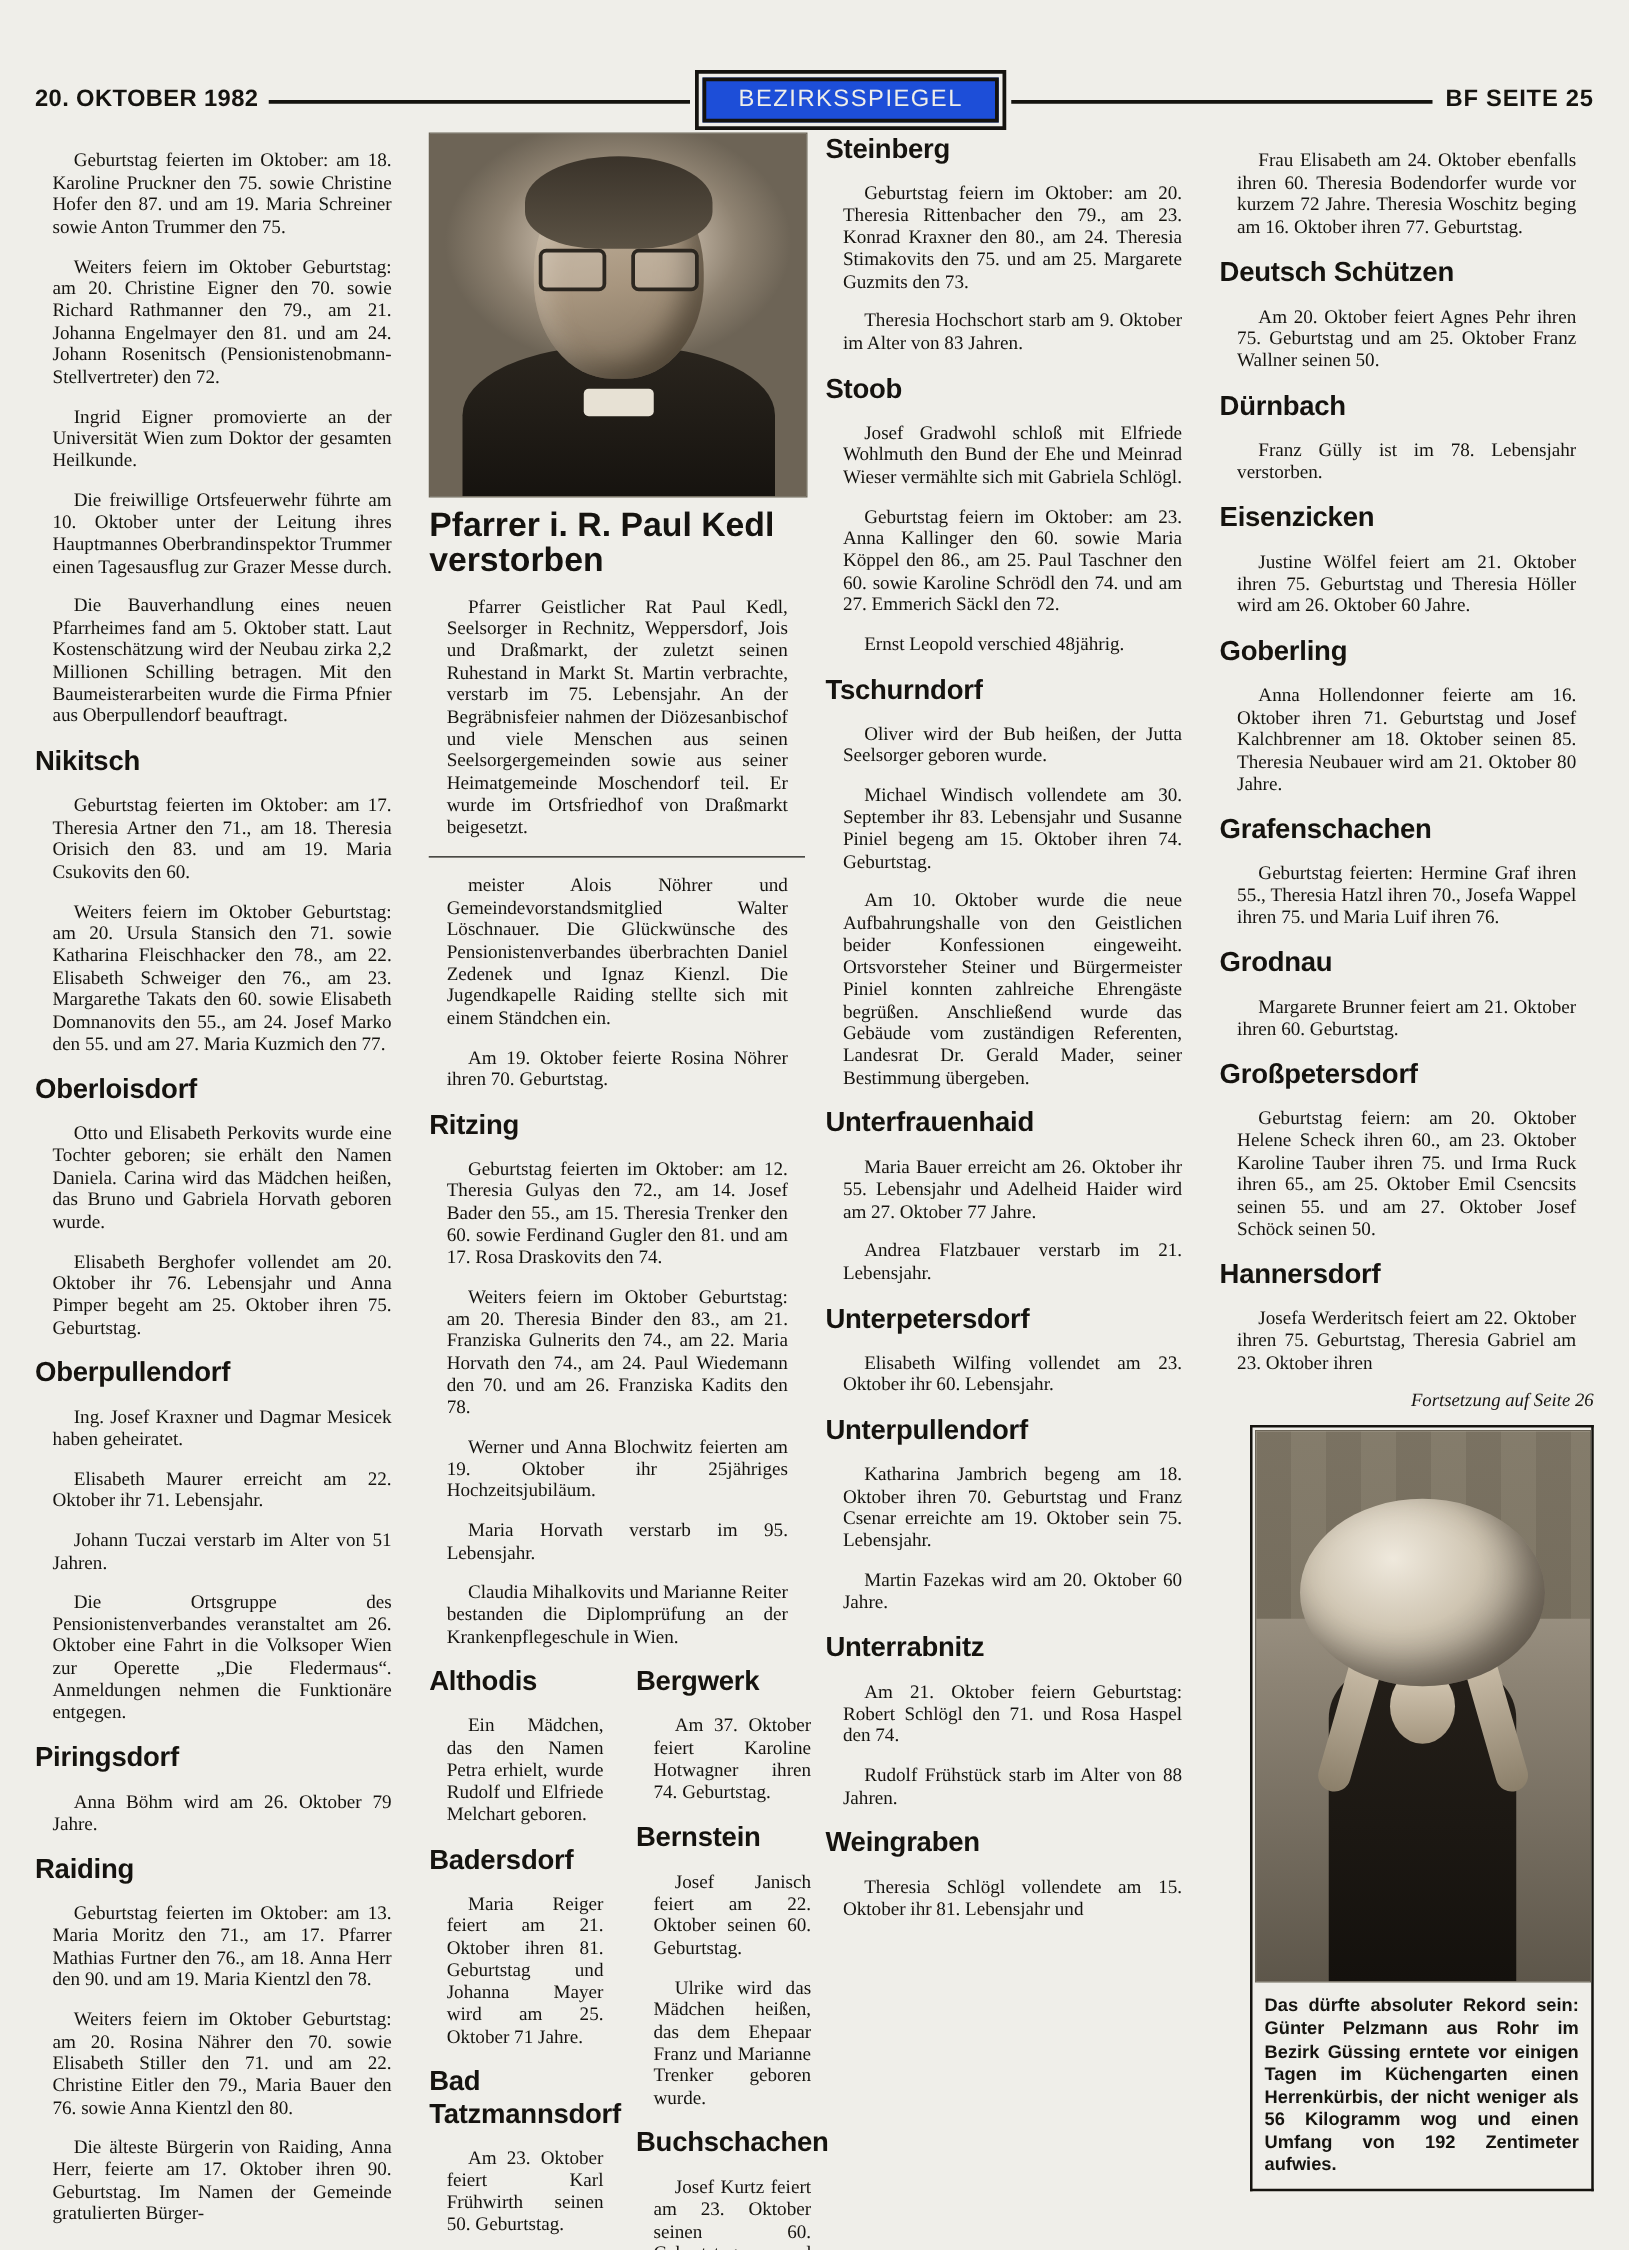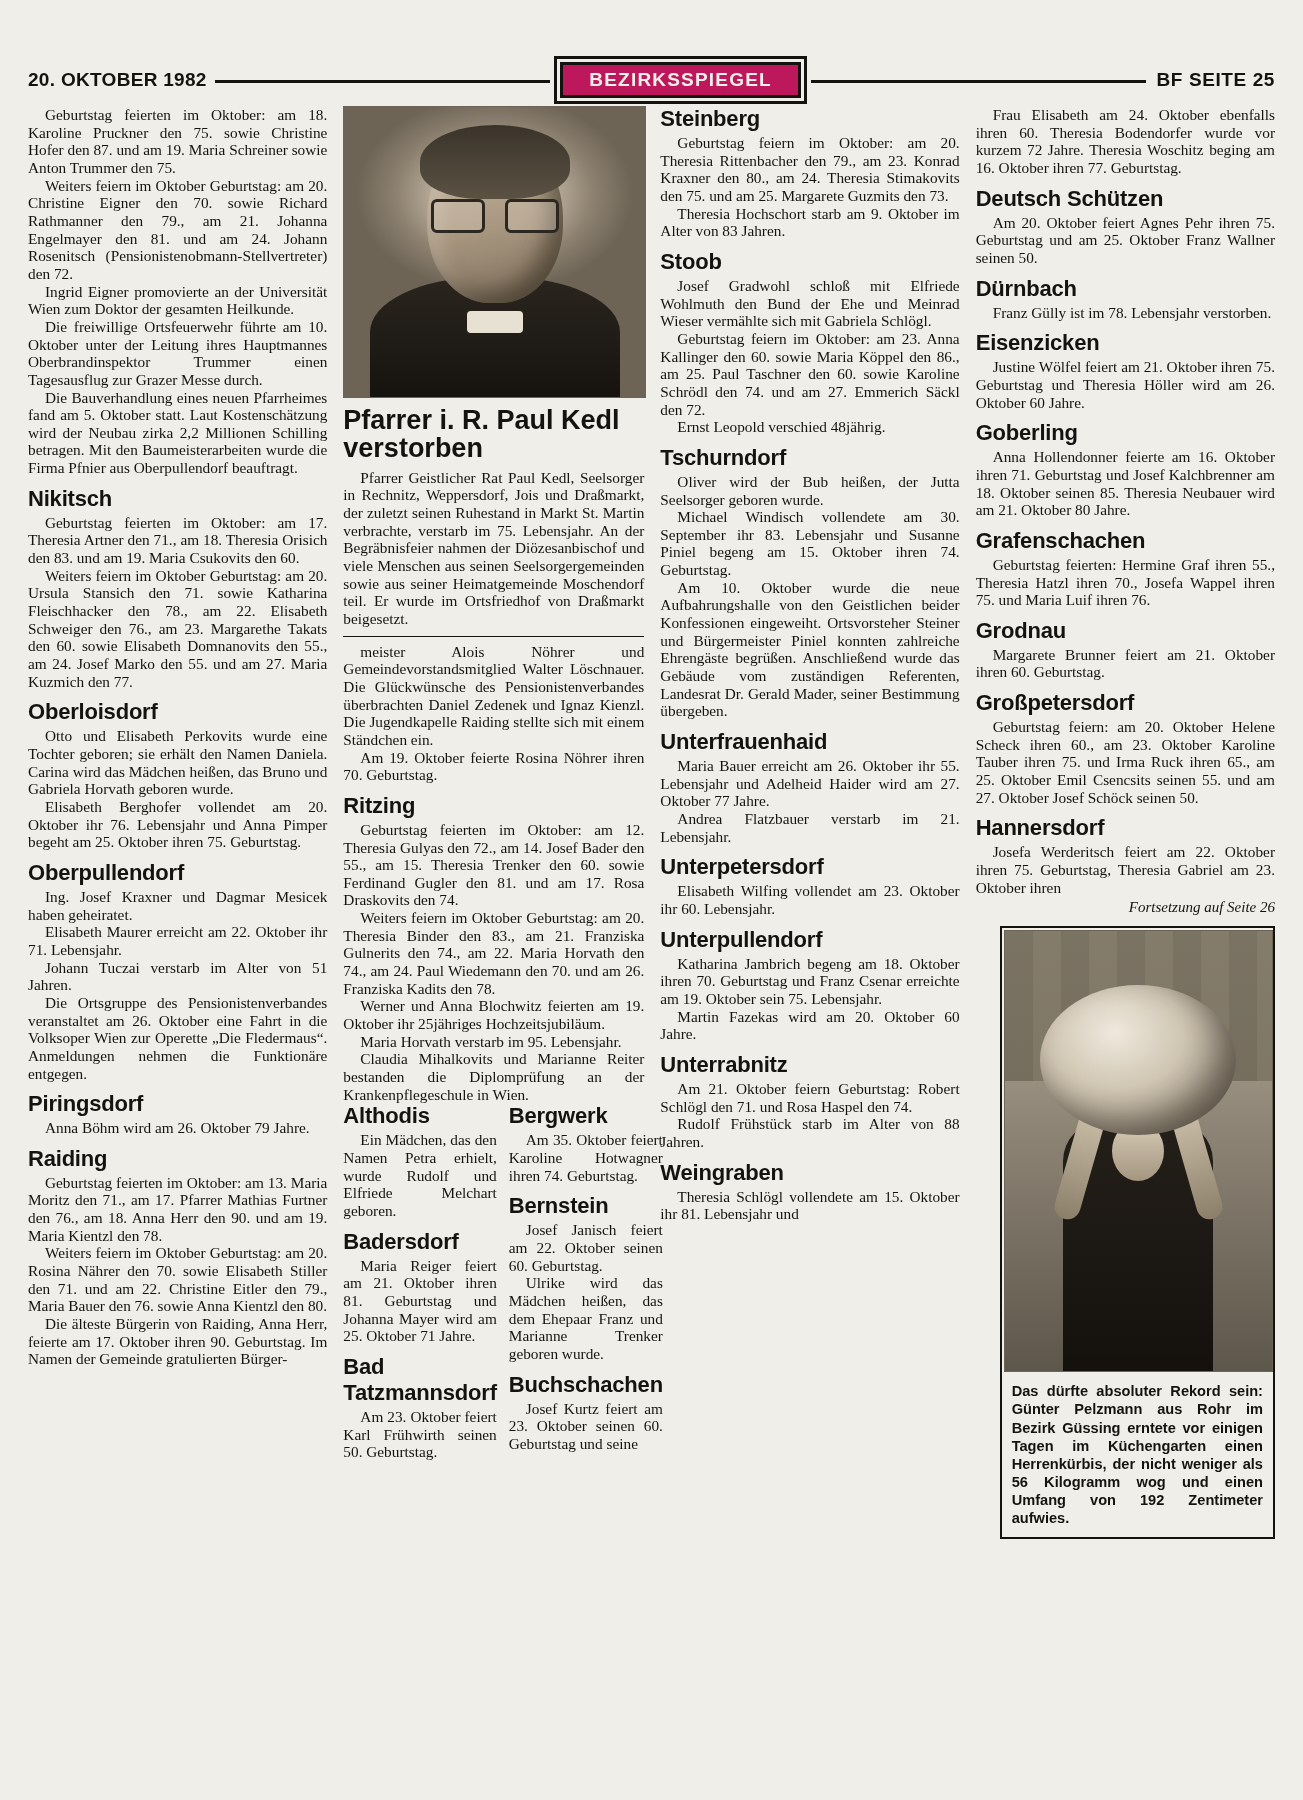--- a/index.html
+++ b/index.html
@@ -29,42 +29,42 @@
     font-size:19px;font-weight:700;letter-spacing:0.3px;
     white-space:nowrap;
     padding-right:8px;
   }
   .mast-rule{
     flex:1;height:0;border-top:3px solid #15130f;
     margin-top:2px;
   }
   .mast-badge{
     border:3px solid #15130f;
-    background:#be185d;
+    background:#1d4ed8;
     color:#efeee9;
     font-family:"Liberation Sans", sans-serif;
-    font-size:19px;font-weight:700;letter-spacing:1.2px;
+    font-size:19px;font-weight:400;letter-spacing:1.2px;
     padding:4px 26px;
     margin:0 10px;
     box-shadow:0 0 0 3px #efeee9, 0 0 0 6px #15130f;
   }
   .mast-page{
     font-family:"Liberation Sans", sans-serif;
     font-size:19px;font-weight:700;letter-spacing:0.6px;
     white-space:nowrap;padding-left:10px;
   }
   
   .cols{
     display:flex;
     gap:16px;
     height:1672px;
   }
   .col{width:301px;position:relative;}
   p{
-    margin:0;
+    margin:14px;
     font-size:15.3px;
     line-height:1.155;
     text-align:justify;
     text-indent:17px;
     hyphens:auto;
     -webkit-hyphens:auto;
   }
   h3{
     font-family:"Liberation Sans", sans-serif;
     font-size:22px;
@@ -288,21 +288,21 @@
           <p>Ein Mädchen, das den Namen Petra erhielt, wurde Rudolf und Elfriede Melchart geboren.</p>
 
           <h3>Badersdorf</h3>
           <p>Maria Reiger feiert am 21. Oktober ihren 81. Geburtstag und Johanna Mayer wird am 25. Oktober 71 Jahre.</p>
 
           <h3>Bad Tatzmannsdorf</h3>
           <p>Am 23. Oktober feiert Karl Frühwirth seinen 50. Geburtstag.</p>
         </div>
         <div style="width:301px;">
           <h3 class="first">Bergwerk</h3>
-          <p>Am 35. Oktober feiert Karoline Hotwagner ihren 74. Geburtstag.</p>
+          <p>Am 37. Oktober feiert Karoline Hotwagner ihren 74. Geburtstag.</p>
 
           <h3>Bernstein</h3>
           <p>Josef Janisch feiert am 22. Oktober seinen 60. Geburtstag.</p>
           <p>Ulrike wird das Mädchen heißen, das dem Ehepaar Franz und Marianne Trenker geboren wurde.</p>
 
           <h3>Buchschachen</h3>
           <p>Josef Kurtz feiert am 23. Oktober seinen 60. Geburtstag und seine</p>
         </div>
       </div>
     </div>

